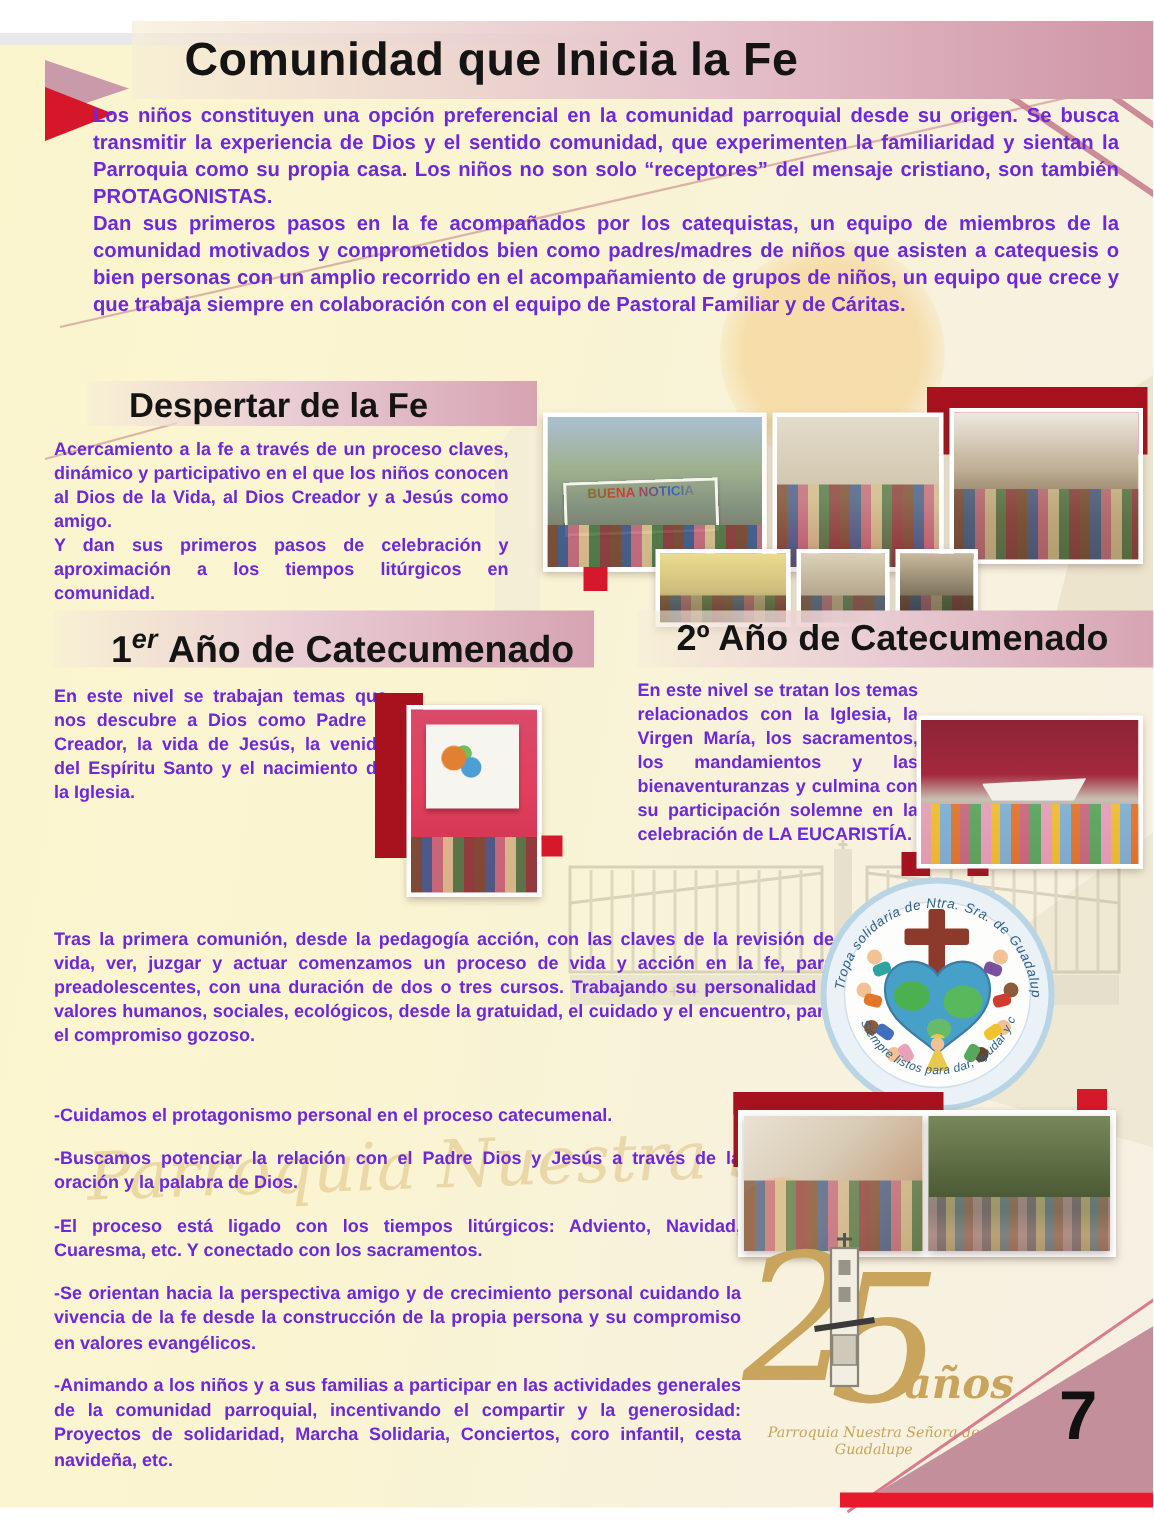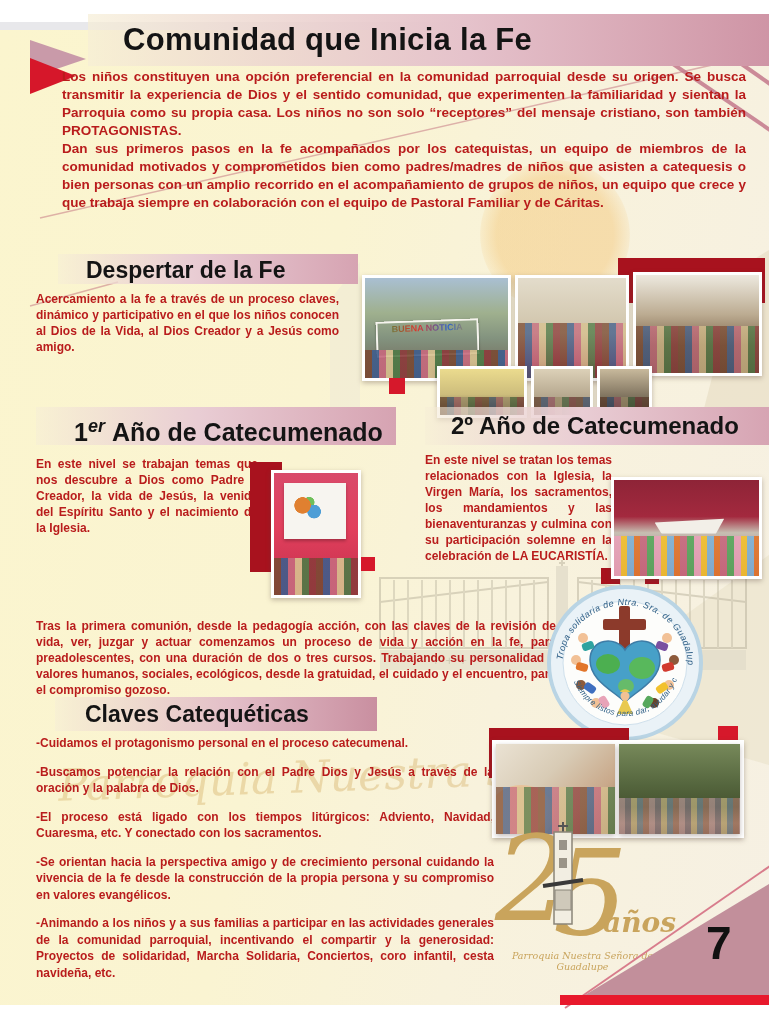--- a/index.html
+++ b/index.html
@@ -24,21 +24,21 @@
   #h-despertar{left:58px;top:254px;width:272px;height:30px;line-height:33px;padding-left:28px;}
   #h-ano1{left:36px;top:407px;width:322px;height:38px;line-height:38px;padding-left:38px;font-size:25px;}
   #h-ano1 sup{font-size:18px;vertical-align:super;font-style:italic;}
   #h-ano1 .rest{margin-left:7px;}
   #h-ano2{left:425px;top:407px;width:322px;height:38px;line-height:38px;padding-left:26px;font-size:24px;}
   #h-tropa{left:58px;top:575px;width:272px;height:34px;line-height:34px;padding-left:30px;}
   #h-claves{left:55px;top:697px;width:292px;height:34px;line-height:34px;padding-left:30px;
             background:linear-gradient(90deg,rgba(246,238,214,.55) 0%,#E3BEC8 55%,#C98FA0 100%);}
 
   
-  .bt{color:#b91c1c;font-weight:bold;text-align:justify;}
+  .bt{color:#6d28d9;font-weight:bold;text-align:justify;}
   #intro{left:62px;top:68px;width:684px;font-size:13.5px;line-height:18px;}
   #intro p{margin:0;}
   #despertar-body{left:36px;top:291px;width:303px;font-size:12px;line-height:16px;}
   #despertar-body p{margin:0;}
   #ano1-body{left:36px;top:456px;width:222px;font-size:12px;line-height:16px;}
   #ano2-body{left:425px;top:452px;width:187px;font-size:12px;line-height:16px;}
   #tropa-body{left:36px;top:618px;width:520px;font-size:12px;line-height:16px;}
   #claves-bullets{left:36px;top:735px;width:458px;font-size:12px;line-height:16.5px;}
   #claves-bullets .bullet{margin:0 0 12px 0;}
 
@@ -182,20 +182,21 @@
   </div>
   <div id="ph-despacho" class="abs photo" style="left:597px;top:366px;width:55px;height:52px;">
     <div class="people dim"></div>
   </div>
 
   <div id="h-despertar" class="abs banner h2">
     <span>Despertar de la Fe</span>
   </div>
   <div id="despertar-body" class="abs bt">
     <p>Acercamiento a la fe a través de un proceso claves, dinámico y participativo en el que los niños conocen al Dios de la Vida, al Dios Creador y a Jesús como amigo.</p>
+    <p>Y dan sus primeros pasos de celebración y aproximación a los tiempos litúrgicos en comunidad.</p>
   </div>
 
   <div id="h-ano1" class="abs banner">
     <span>1</span><sup>er</sup><span class="rest">Año de Catecumenado</span>
   </div>
   <div id="ano1-body" class="abs bt">En este nivel se trabajan temas que nos descubre a Dios como Padre y Creador, la vida de Jesús, la venida del Espíritu Santo y el nacimiento de la Iglesia.</div>
   <div class="abs darkrect" style="left:250px;top:462px;width:32px;height:110px;"></div>
   <div id="ph-ano1" class="abs photo" style="left:271px;top:470px;width:90px;height:128px;">
     <div class="paper"></div>
       <div class="scribble"></div>
@@ -253,23 +254,20 @@
       <path d="M74 108 a6 6 0 0 1 10 0 Z" fill="#E8C94F"></path>
     </g>
     <text font-size="9" font-style="italic" fill="#2F5F86" letter-spacing="0.5">
       <textPath href="#arcTop" startOffset="4%">Tropa solidaria de Ntra. Sra. de Guadalupe</textPath>
     </text>
     <text font-size="8" font-style="italic" fill="#2F5F86" letter-spacing="0.3">
       <textPath href="#arcBot" startOffset="2%">Siempre listos para dar, ayudar y compartir</textPath>
     </text>
   </svg>
 
-  <div id="h-claves" class="abs banner h2">
-    <span>Claves Catequéticas</span>
-  </div>
   <div id="claves-bullets" class="abs bt">
     <p class="bullet">-Cuidamos el protagonismo personal en el proceso catecumenal.</p>
     <p class="bullet">-Buscamos potenciar la relación con el Padre Dios y Jesús a través de la oración y la palabra de Dios.</p>
     <p class="bullet">-El proceso está ligado con los tiempos litúrgicos: Adviento, Navidad, Cuaresma, etc. Y conectado con los sacramentos.</p>
     <p class="bullet">-Se orientan hacia la perspectiva amigo y de crecimiento personal cuidando la vivencia de la fe desde la construcción de la propia persona y su compromiso en valores evangélicos.</p>
     <p class="bullet">-Animando a los niños y a sus familias a participar en las actividades generales de la comunidad parroquial, incentivando el compartir y la generosidad: Proyectos de solidaridad, Marcha Solidaria, Conciertos, coro infantil, cesta navideña, etc.</p>
   </div>
 
   <div class="abs darkrect" style="left:489px;top:728px;width:140px;height:15px;"></div>
   <div class="abs darkrect" style="left:489px;top:728px;width:9px;height:50px;"></div>

